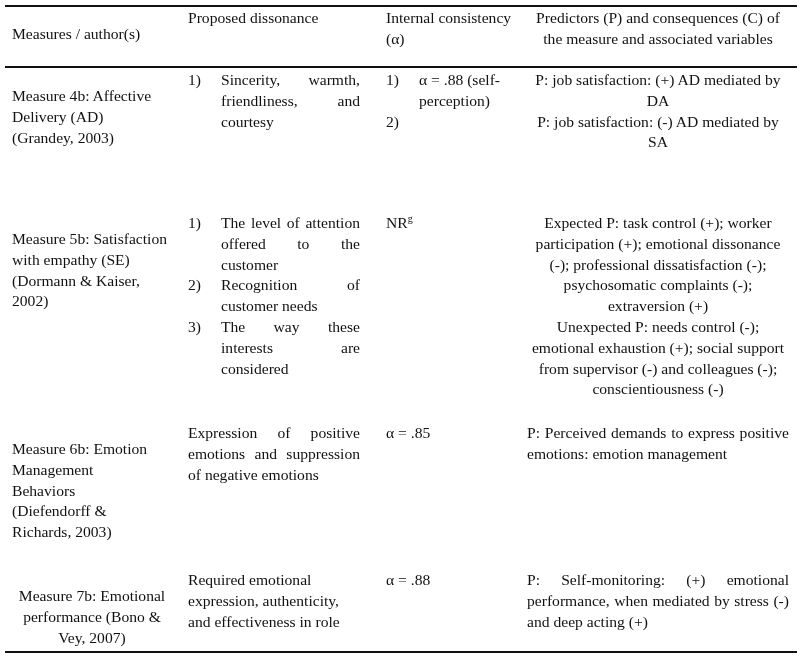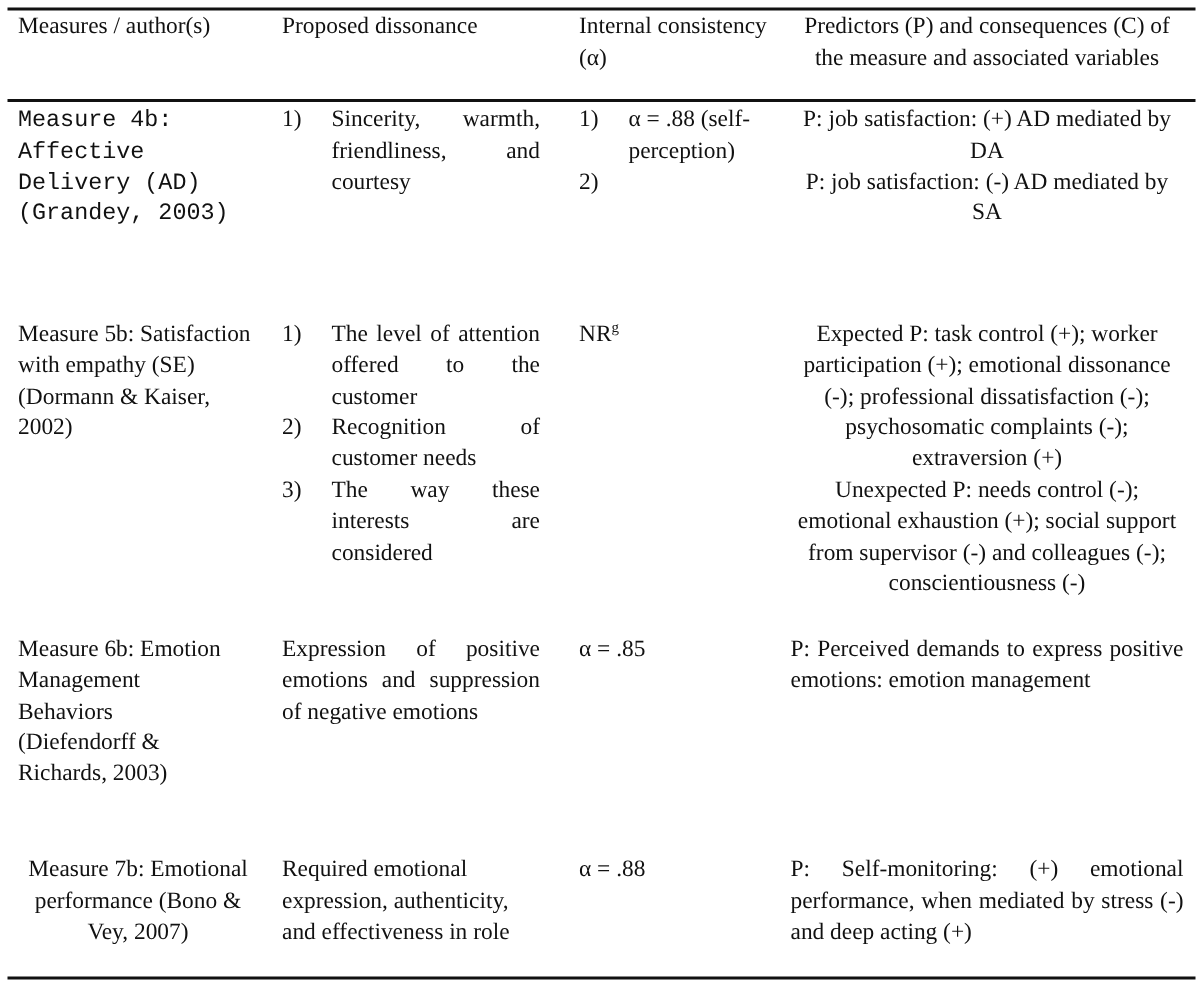--- a/index.html
+++ b/index.html
@@ -10,21 +10,21 @@
   }
   .caption-frag {
     position: absolute; left: 10px; top: -9px; width: 455px; height: 12px;
     overflow: hidden; color: #555; font-size: 15px;
   }
   .rule { position: absolute; left: 5px; right: 3px; background: #111; }
   .rule.top { top: 5px; height: 2px; }
   .rule.head { top: 66px; height: 2px; }
   .rule.bottom { top: 651px; height: 2px; }
   .col { position: absolute; }
-  .c1 { left: 12px; width: 165px; }
+  .c1 { left: 12px; width: 165px; margin-top: 16px; }
   .c2 { left: 188px; width: 172px; }
   .c3 { left: 386px; width: 140px; }
   .c4 { left: 527px; width: 262px; text-align: center; }
   .justify { text-align: justify; text-align-last: left; }
   .numlist { margin: 0; padding: 0; list-style: none; }
   .numlist li { position: relative; padding-left: 33px; }
   .numlist li .n { position: absolute; left: 0; top: 0; }
   .c3 .numlist li { padding-left: 33px; }
   .center { text-align: left; }
   sup { font-size: 10px; line-height: 0; vertical-align: 6px; }
@@ -39,21 +39,21 @@
 
 <div class="row" style="top:8px;">
   <div class="col c1">Measures / author(s)</div>
   <div class="col c2">Proposed dissonance</div>
   <div class="col c3" style="width:130px;">Internal consistency (α)</div>
   <div class="col c4">Predictors (P) and consequences (C) of the measure and associated variables</div>
 </div>
 <div class="rule head"></div>
 
 <div class="row" style="top:70px;">
-  <div class="col c1" style="width:150px;font-family:Liberation Mono, monospace;">Measure 4b: Affective Delivery (AD) (Grandey, 2003)</div>
+  <div class="col c1" style="width:150px;">Measure 4b: Affective Delivery (AD) (Grandey, 2003)</div>
   <div class="col c2">
     <ul class="numlist">
       <li class="justify"><span class="n">1)</span><span>Sincerity, warmth, friendliness, and courtesy</span></li>
     </ul>
   </div>
   <div class="col c3" style="width:135px;">
     <ul class="numlist">
       <li><span class="n">1)</span><span>α = .88 (self-perception)</span></li>
       <li><span class="n">2)</span></li>
     </ul>

